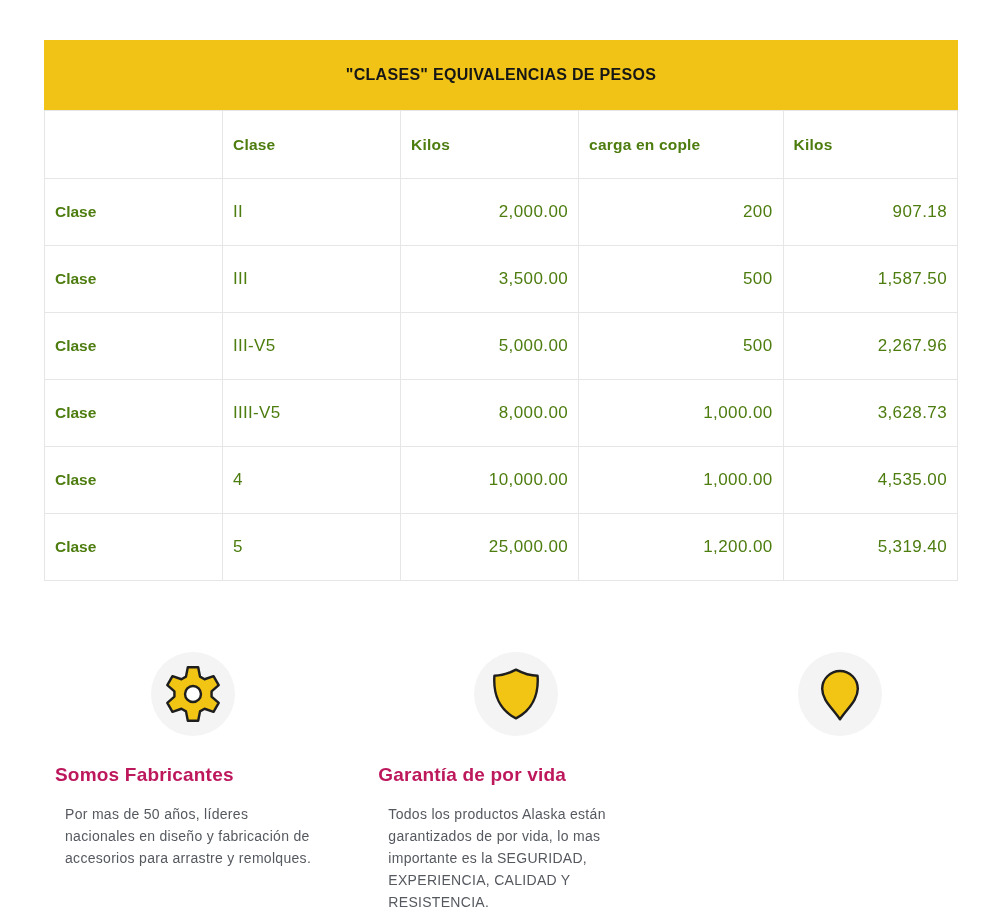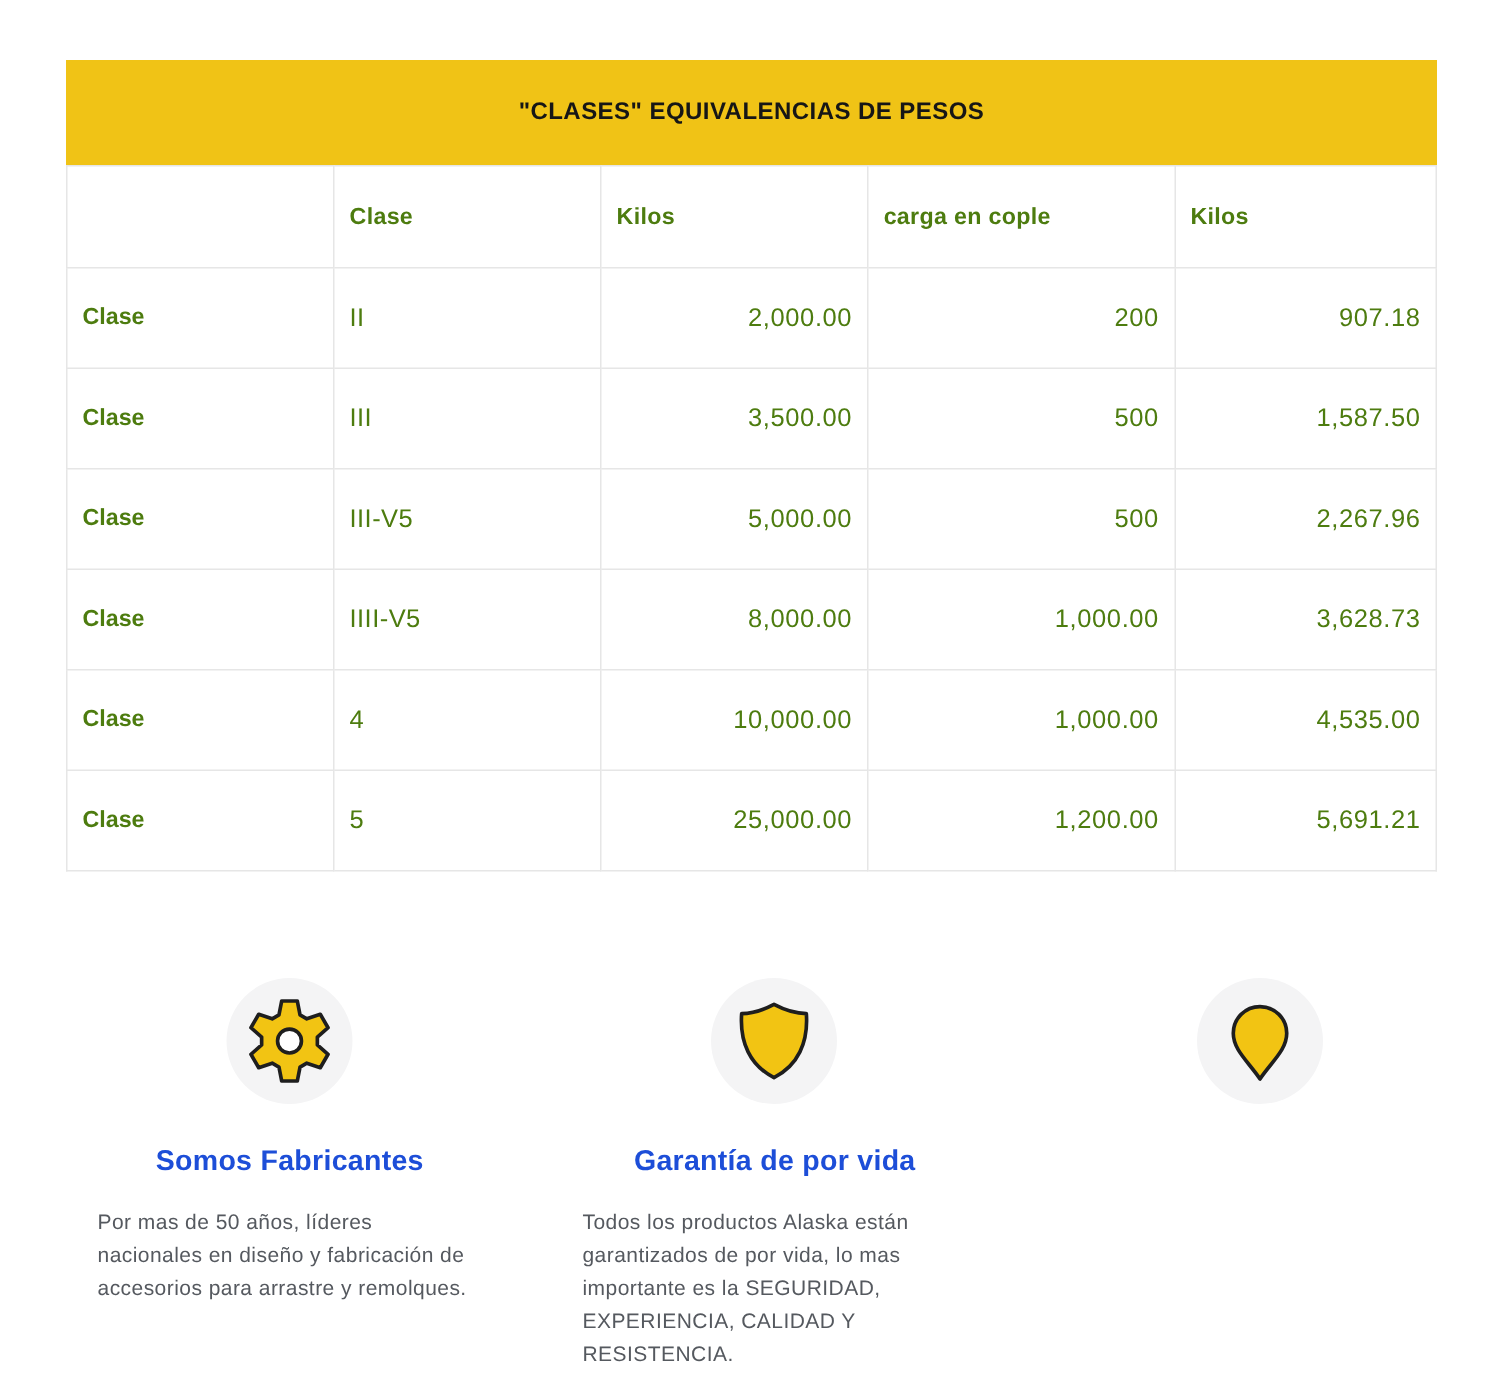--- a/index.html
+++ b/index.html
@@ -64,25 +64,24 @@
     height: 84px;
     border-radius: 50%;
     background: #f4f4f5;
     margin: 0 auto 28px auto;
     display: flex;
     align-items: center;
     justify-content: center;
   }
   .feature h3 {
     margin: 0 0 17px 0;
-    text-align: center;
     font-size: 19px;
     font-weight: bold;
     letter-spacing: 0.2px;
-    color: #1d4ed8;
+    color: #be185d;
   }
   .feature p {
     margin: 10px;
     font-size: 14px;
     line-height: 22px;
     letter-spacing: 0.3px;
     color: #55595f;
     text-align: left;
   }
   .icon-svg { display: block; }
@@ -145,21 +144,21 @@
           <td class="c1">4</td>
           <td class="num">10,000.00</td>
           <td class="num">1,000.00</td>
           <td class="num">4,535.00</td>
         </tr>
         <tr>
           <td class="c0">Clase</td>
           <td class="c1">5</td>
           <td class="num">25,000.00</td>
           <td class="num">1,200.00</td>
-          <td class="num">5,691.21</td>
+          <td class="num">5,319.40</td>
         </tr>
       </tbody>
     </table>
   </div>
 
   <div class="features">
 
     <div class="feature">
       <div class="icon-circle">
         <svg class="icon-svg" width="60" height="60" viewBox="0 0 64 64">

